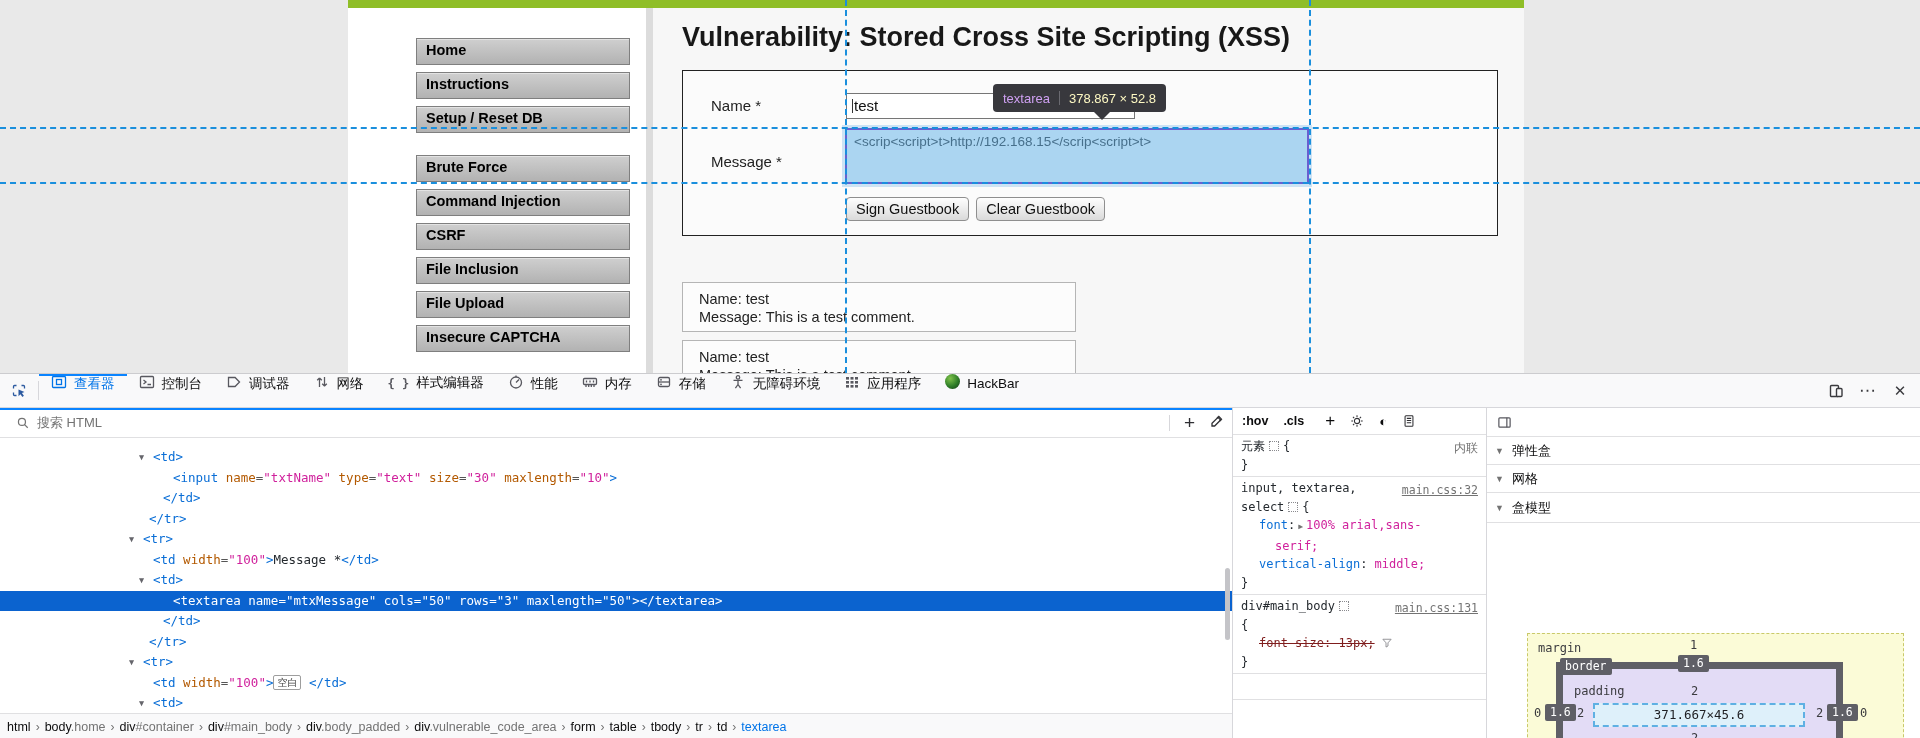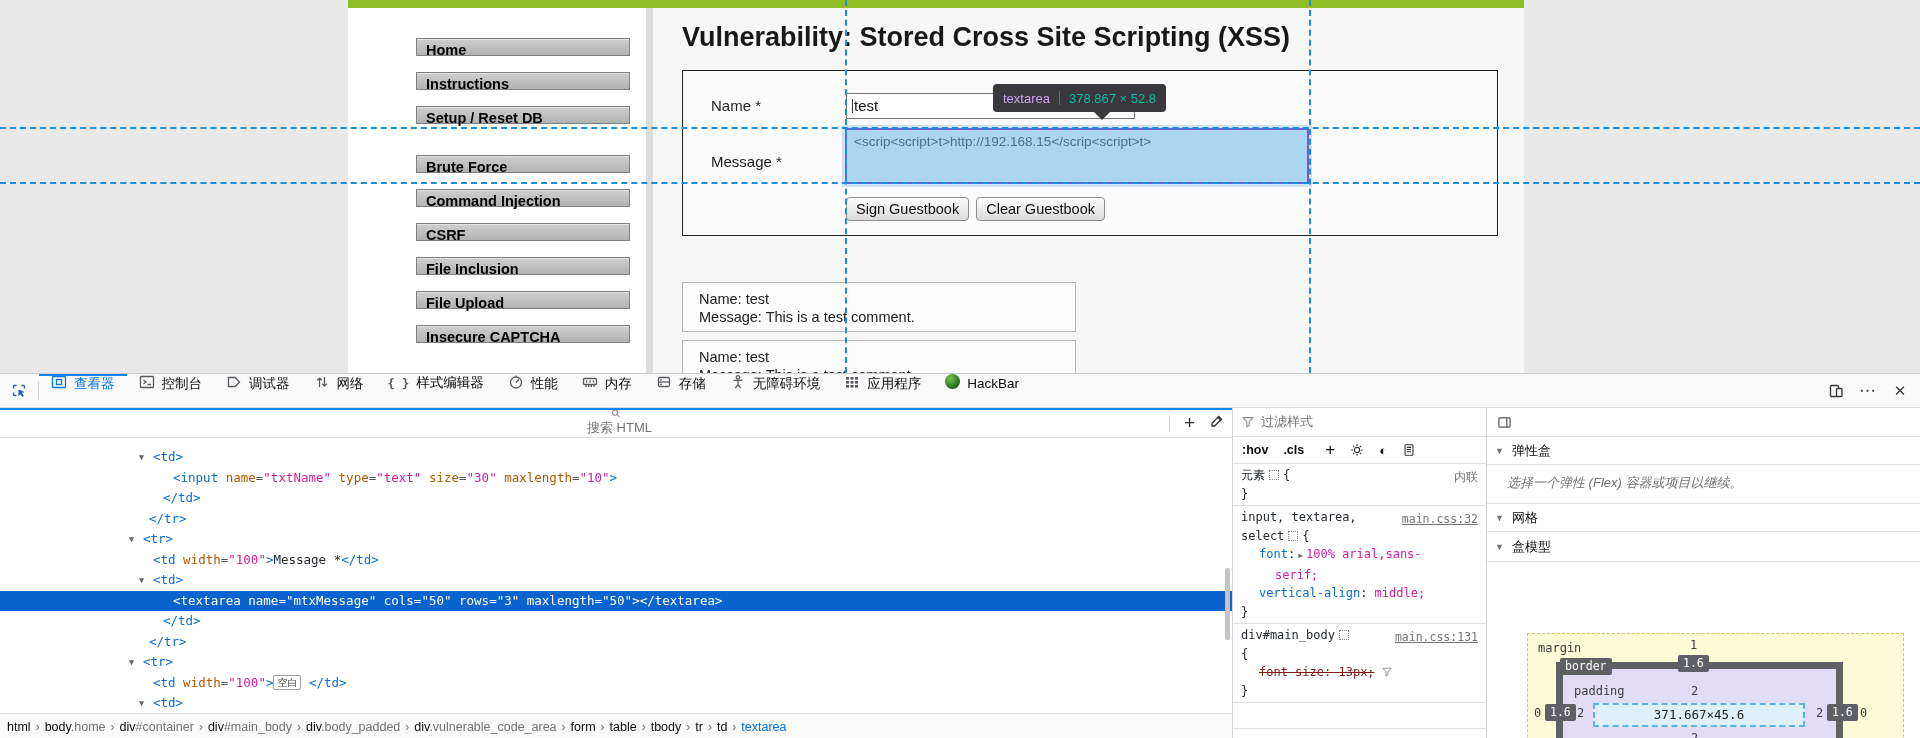--- a/index.html
+++ b/index.html
@@ -4,41 +4,41 @@
 <style>
   html,body{margin:0;padding:0;background:#555;}
   .stage{position:relative;width:1920px;height:738px;overflow:hidden;background:#e9e9e9;
          font-family:"Liberation Sans",sans-serif;}
 
   
   .dvwa{position:absolute;left:0;top:0;width:1920px;height:373px;overflow:hidden;background:#e9e9e9;}
   .page-strip{position:absolute;left:348px;top:0;width:1176px;height:373px;background:#f7f7f7;}
   .green-bar{position:absolute;left:348px;top:0;width:1176px;height:8px;background:#8fbe27;}
   .sidebar-col{position:absolute;left:348px;top:8px;width:298px;height:365px;background:#ffffff;border-right:7px solid #dcdcdc;}
-  .menu-btn{position:absolute;left:416px;width:214px;height:18px;box-sizing:border-box;
+  .menu-btn{position:absolute;left:416px;width:214px;height:27px;box-sizing:border-box;
     background:linear-gradient(#cfcfcf,#b2b2b2);border:1px solid #7f7f7f;box-shadow:inset 0 1px 0 #e3e3e3;
     font-size:14.5px;font-weight:bold;color:#000;line-height:23px;padding-left:9px;cursor:pointer;}
   .pg-title{position:absolute;left:682px;top:22px;font-size:27px;font-weight:bold;color:#181818;}
   .form-box{position:absolute;left:682px;top:70px;width:816px;height:166px;box-sizing:border-box;
     border:1px solid #222;background:#fbfbfb;}
   .fld-label{position:absolute;font-size:15px;color:#222;}
   .name-input{position:absolute;left:163px;top:22px;width:289px;height:26px;box-sizing:border-box;
     background:#fff;border:1px solid #767676;font-size:15px;color:#111;line-height:24px;padding-left:5px;}
   .name-input .caret{display:inline-block;width:1px;height:14px;background:#333;vertical-align:-2px;margin-right:1px;}
   .gb-btn{display:inline-block;font-size:14.5px;color:#111;background:linear-gradient(#fefefe,#dadada);
     border:1px solid #8f8f8f;border-radius:4px;padding:3px 9px;margin-right:7px;cursor:pointer;}
   .btn-row{position:absolute;left:163px;top:126px;white-space:nowrap;}
   .hl-textarea{position:absolute;left:845px;top:128px;width:464px;height:56px;box-sizing:border-box;
     background:#abd5f1;border:2px solid#6a5fd0;box-shadow:0 0 0 3px #cde3f4;
     font-size:13.5px;color:#47708c;padding:4px 7px;}
   .tooltip{position:absolute;left:993px;top:84px;height:28px;background:#38383d;border-radius:4px;
     display:flex;align-items:center;padding:0 10px;gap:9px;z-index:6;}
   .tooltip .tag{color:#cfa0f2;font-size:13px;}
   .tooltip .tsep{width:1px;height:14px;background:#6a6a70;}
-  .tooltip .dims{color:#14b8a6;font-size:13px;}
+  .tooltip .dims{color:#fef9c3;font-size:13px;}
   .tooltip .arr{position:absolute;left:101px;top:100%;width:0;height:0;
     border:8px solid transparent;border-top-color:#38383d;border-bottom:none;}
   .comment-box{position:absolute;left:682px;width:394px;height:50px;box-sizing:border-box;
     background:#fcfcfc;border:1px solid #b5b5b5;padding:7px 0 0 16px;font-size:14.5px;color:#222;line-height:18px;}
   .g-h{position:absolute;left:0;width:1920px;height:0;border-top:2px dashed #1a8fdd;z-index:5;}
   .g-v{position:absolute;top:0;height:373px;width:0;border-left:2px dashed #1a8fdd;z-index:5;}
 
   
   .devtools{position:absolute;left:0;top:373px;width:1920px;height:365px;background:#fff;
     color:#0c0c0d;font-size:13px;border-top:1px solid #cccccf;box-sizing:border-box;}
@@ -59,21 +59,21 @@
   .tb-right{margin-left:auto;display:flex;align-items:center;gap:4px;padding-right:6px;}
   .tb-ic{width:28px;height:28px;display:flex;align-items:center;justify-content:center;color:#3a3a3e;cursor:pointer;}
   .tb-ic svg{width:16px;height:16px;stroke:#3a3a3e;fill:none;stroke-width:1.4;}
   .dots{font-size:17px;letter-spacing:1px;} .xclose{font-size:15px;}
 
   .dt-body{position:absolute;left:0;top:34px;width:1920px;height:331px;display:flex;}
   
   .markup{position:relative;width:1233px;box-sizing:border-box;border-right:1px solid #d7d7db;overflow:hidden;background:#fff;}
   .focus-line{position:absolute;left:0;top:0;width:100%;height:2px;background:#0a84ff;z-index:4;}
   .search-row{position:relative;height:30px;box-sizing:border-box;border-bottom:1px solid #e0e0e2;
-    display:flex;align-items:center;padding:0 16px;flex-direction:column;}
+    display:flex;align-items:center;padding:0 16px;}
   .search-row svg{width:14px;height:14px;stroke:#737373;fill:none;stroke-width:1.4;}
   .search-ph{color:#737373;margin-left:7px;font-size:13px;}
   .sr-right{position:absolute;right:8px;top:0;height:100%;display:flex;align-items:center;gap:14px;}
   .sr-sep{width:1px;height:16px;background:#d7d7db;}
   .sr-plus{font-size:19px;color:#2f2f33;line-height:1;cursor:pointer;}
   .sr-drop svg{width:15px;height:15px;stroke:#2f2f33;cursor:pointer;}
   .tree{position:absolute;left:0;top:30px;right:0;font-family:"DejaVu Sans Mono",monospace;
     font-size:12.5px;padding-top:9px;}
   .m-row{position:relative;height:20.5px;line-height:20.5px;white-space:pre;cursor:default;}
   .m-row .twisty{position:absolute;font-size:8.5px;color:#65656b;top:0;}
@@ -360,26 +360,20 @@
             <span class="bc-sep">›</span>
             <span class="bc-item"><span class="bc-el">tr</span></span>
             <span class="bc-sep">›</span>
             <span class="bc-item"><span class="bc-el">td</span></span>
             <span class="bc-sep">›</span>
             <span class="bc-item active"><span class="bc-el">textarea</span></span>
           </div>
       </div>
 
       <div class="rules">
-        <div class="filter-row">
-          <svg viewBox="0 0 16 16">
-              <path d="M2.5 3h11L9.3 7.8v4.2l-2.6 1.4V7.8z"></path>
-            </svg>
-          <span class="filter-ph">过滤样式</span>
-        </div>
         <div class="pseudo-row">
           <span>:hov</span>
           <span>.cls</span>
           <span class="ps-plus">+</span>
           <span class="pico">
             <svg viewBox="0 0 16 16">
                 <circle cx="8" cy="8" r="3"></circle>
                 <path d="M8 1.5v2M8 12.5v2M1.5 8h2M12.5 8h2M3.4 3.4l1.4 1.4M11.2 11.2l1.4 1.4M12.6 3.4l-1.4 1.4M4.8 11.2l-1.4 1.4"></path>
               </svg>
           </span>
@@ -428,21 +422,20 @@
                 <rect x="2" y="3" width="12" height="10" rx="1"></rect>
                 <path d="M10.5 3v10"></path>
               </svg>
           </div>
         </div>
 
         <div class="sec-head">
           <span class="tw">▼</span>
           <span>弹性盒</span>
         </div>
-        <div class="sec-empty">选择一个弹性 (Flex) 容器或项目以继续。</div>
 
         <div class="sec-head">
           <span class="tw">▼</span>
           <span>网格</span>
         </div>
 
         <div class="sec-head" style="height:30px;">
           <span class="tw">▼</span>
           <span>盒模型</span>
         </div>

